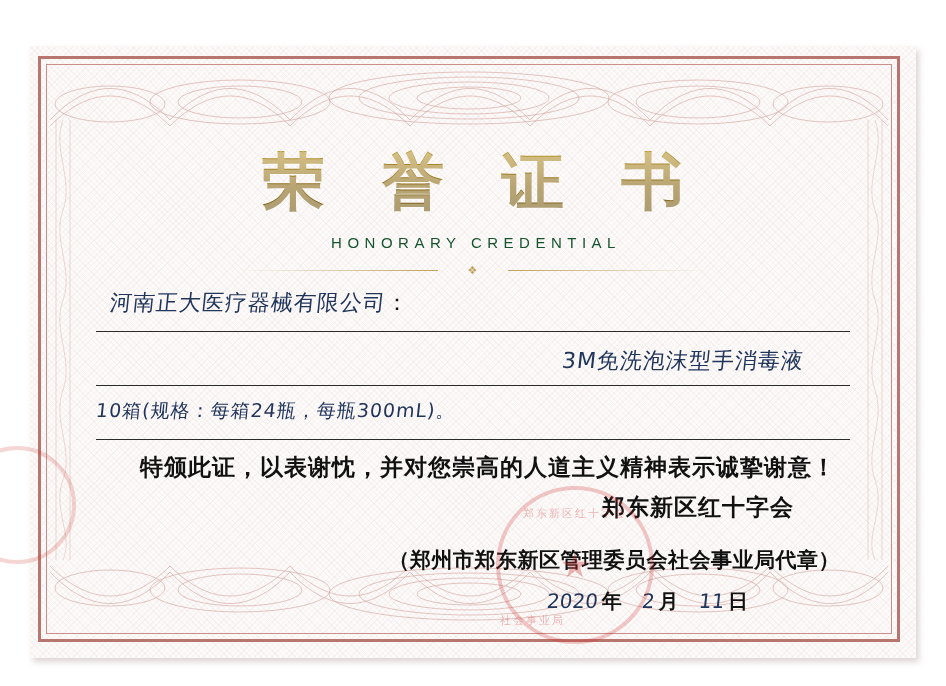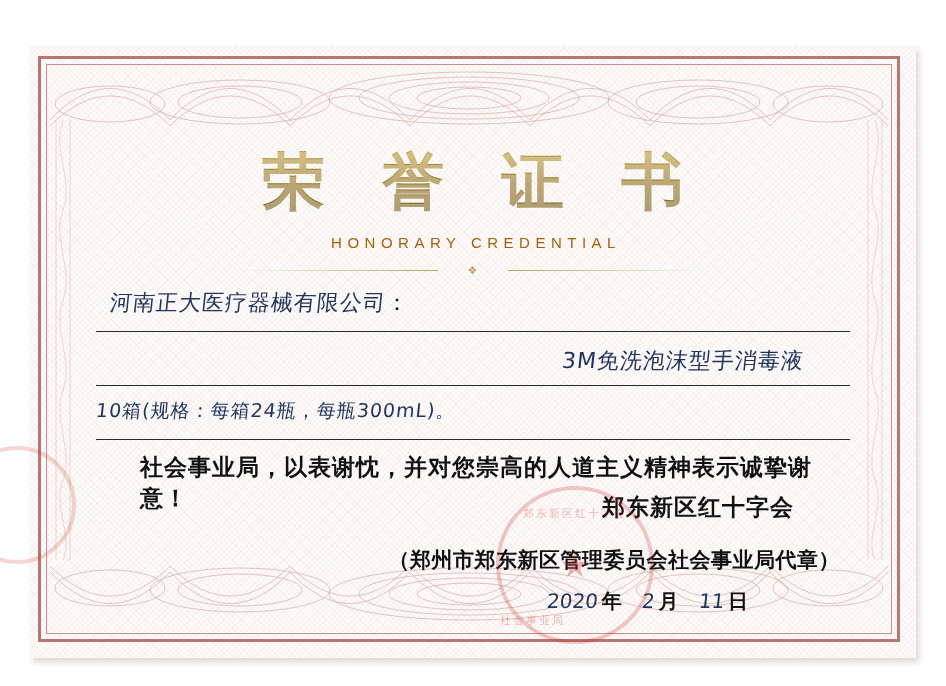--- a/index.html
+++ b/index.html
@@ -100,21 +100,21 @@
     background-clip: text;
     color: transparent;
     text-shadow: 0 1px 0 rgba(255,255,255,0.4);
     padding-left: 18px;
   }
   .cert-subtitle {
     margin-top: 10px;
     font-family: "Liberation Sans", sans-serif;
     font-size: 15px;
     letter-spacing: 5.5px;
-    color: #a16207;
+    color: #14532d;
     padding-left: 6px;
   }
   .title-rule {
     margin: 14px auto 0;
     width: 470px;
     height: 10px;
     position: relative;
   }
   .title-rule .bar {
     position: absolute;
@@ -402,21 +402,21 @@
       <div class="row2-hand hand">3M免洗泡沫型手消毒液</div>
       <div class="underline"></div>
     </div>
 
     <div class="line">
       <div class="row3-hand hand small">10箱(规格：每箱24瓶，每瓶300mL)。</div>
       <div class="underline"></div>
     </div>
 
     <div class="line">
-      <div class="row4 printed">社会事业局，以表谢忱，并对您崇高的人道主义精神表示诚挚谢意！</div>
+      <div class="row4 printed">特颁此证，以表谢忱，并对您崇高的人道主义精神表示诚挚谢意！</div>
     </div>
 
   </div>
 
   <div class="sign-zone">
     <div class="org">郑东新区红十字会</div>
     <div class="org-sub">（郑州市郑东新区管理委员会社会事业局代章）</div>
     <div class="date-row">
       <span class="num">2020</span><span class="unit">年</span><span class="num">2</span><span class="unit">月</span><span class="num">11</span><span class="unit">日</span>
     </div>

